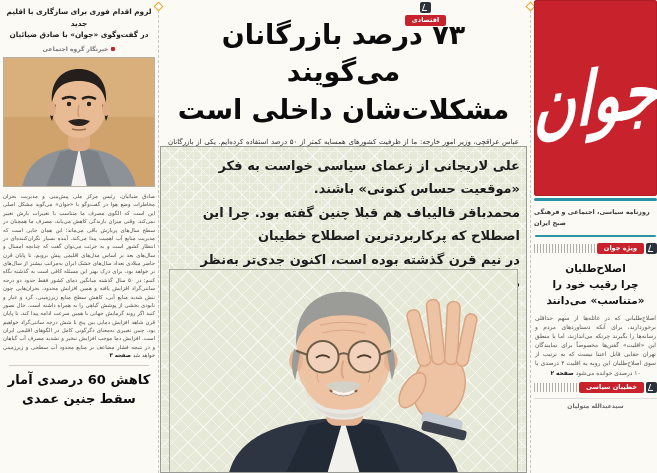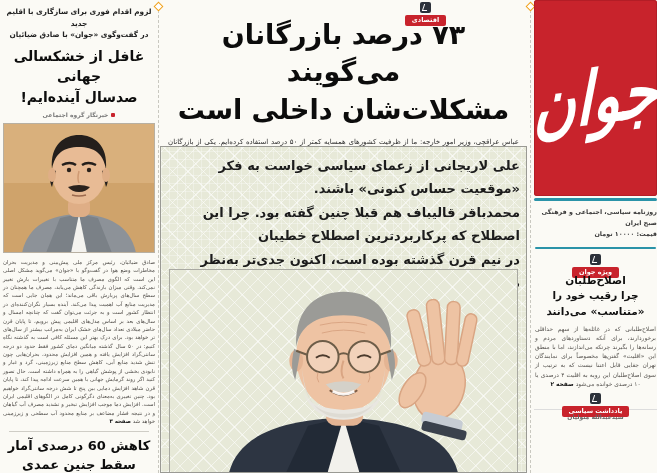--- a/index.html
+++ b/index.html
@@ -26,30 +26,30 @@
     background:repeating-linear-gradient(90deg,#9b9b98 0 1px,transparent 1px 3px);}
   
   .rail{position:absolute;top:0;right:0;width:123px;}
   .logo-box{height:196px;background:#c8232c;border-radius:3px;position:relative;overflow:hidden;
     box-shadow:0 0 0 1px #b31d26 inset;}
   .logo-text{position:absolute;inset:0;display:flex;align-items:center;justify-content:center;
     color:#fff;font-size:58px;font-weight:bold;font-style:italic;
     transform:skewY(-8deg) scaleY(1.25);letter-spacing:-3px;}
   .teal-bar{height:3px;background:#2a93a8;margin-top:2px;border-radius:2px;}
   .paper-info{margin-top:6px;font-size:6.4px;font-weight:bold;color:#3a3a3a;
-    text-align:right;line-height:1.75;}
+    text-align:left;line-height:1.75;}
   .teal-rule{height:2px;background:#2a93a8;margin:6px 1px 5px;border-radius:2px;}
   .rail h3{margin:7px 0 0;font-size:10.5px;font-weight:900;color:#101010;
     text-align:center;line-height:1.5;white-space:pre-line;}
   .rail .micro{margin:5px 1px 0;font-size:5.9px;line-height:1.55;color:#55524e;
     text-align:justify;text-align-last:center;}
   .pref{color:#111;font-weight:900;}
   .author{margin-top:4px;padding-top:3px;border-top:1px solid #ddd;
     font-size:6px;font-weight:bold;color:#666;text-align:center;}
-  .rail .tagrow{margin-top:4px;flex-direction:column;}
+  .rail .tagrow{margin-top:4px;}
   
   .center{position:absolute;top:0;right:129px;width:369px;height:473px;}
   .top-tag{position:absolute;top:2px;right:55px;width:95px;flex-direction:column;}
   .lead-h1{margin:16px 4px 0;font-size:27px;font-weight:900;color:#0c0c0c;
     text-align:center;line-height:1.38;white-space:pre-line;letter-spacing:-.5px;}
   .lead-body{margin:9px 9px 0;font-size:7px;line-height:1.7;color:#2b2b2b;text-align:justify;}
   .feature-box{position:absolute;top:146px;bottom:0;left:1px;right:1px;
     border:1px solid #9a9a94;
     background-color:#e7e9d8;
     background-image:
@@ -93,37 +93,36 @@
   <span class="diamond" style="left:527px"></span>
 
   <aside class="rail">
     <div class="logo-box">
       <span class="logo-text">جوان</span>
     </div>
     <div class="teal-bar"></div>
 
     <div class="paper-info">
       <div>روزنامه سیاسی، اجتماعی و فرهنگی صبح ایران</div>
-      <div>قیمت: ۱۰۰۰۰ تومان</div>
     </div>
     <div class="teal-rule"></div>
 
     <div class="tagrow">
       <span class="mark"></span>
       <span class="tag">ویژه جوان</span>
       <span class="barcode"></span>
     </div>
 
     <h3>اصلاح‌طلبان
 چرا رقیب خود را «متناسب» می‌دانند</h3>
     <p class="micro"><span>اصلاح‌طلبانی که در غائله‌ها از سهم حداقلی برخوردارند، برای آنکه دستاوردهای مردم و رسانه‌ها را بگیرند چرتکه می‌اندازند، اما با منطق این «اقلیت» گفتن‌ها مخصوصاً برای نمایندگان تهران جفایی قابل اعتنا نیست که به ترتیب از سوی اصلاح‌طلبان این رویه به اقلیت ۴ درصدی یا ۱۰ درصدی خوانده می‌شود </span><span class="pref">صفحه ۲</span></p>
 
     <div class="tagrow">
       <span class="mark"></span>
-      <span class="tag">یادداشت سیاسی</span>
+      <span class="tag">خطیبان سیاسی</span>
       <span class="barcode"></span>
     </div>
     <div class="author">سیدعبدالله متولیان</div>
 
   </aside>
 
   <main class="center">
     <div class="tagrow top-tag">
       <span class="mark"></span>
       <span class="tag">اقتصادی</span>
@@ -194,22 +193,20 @@
 
           <path d="M150 104 Q148 110 151 114 M202 104 Q204 110 201 114" stroke="#d9a583" stroke-width="1" fill="none"></path>
         </svg>
       </div>
     </section>
   </main>
 
   <aside class="leftcol">
     <div class="kicker">لزوم اقدام فوری برای سازگاری با اقلیم جدید
 در گفت‌وگوی «جوان» با صادق ضیائیان</div>
-    <h2 class="left-h2">غافل از خشکسالی جهانی
-صدسال آینده‌ایم!</h2>
     <div class="byline">
       <span class="reddot"></span><span>خبرنگار گروه اجتماعی</span>
     </div>
 
     <div class="left-photo">
       <svg viewBox="0 0 150 130" preserveAspectRatio="xMidYMid slice">
         <rect x="0" y="0" width="150" height="130" fill="#cfa36b"></rect>
         <rect x="0" y="0" width="150" height="60" fill="#d9b07c"></rect>
 
         <path d="M18 130 C24 102 46 92 75 91 C104 92 126 102 132 130 Z" fill="#8d9298"></path>

